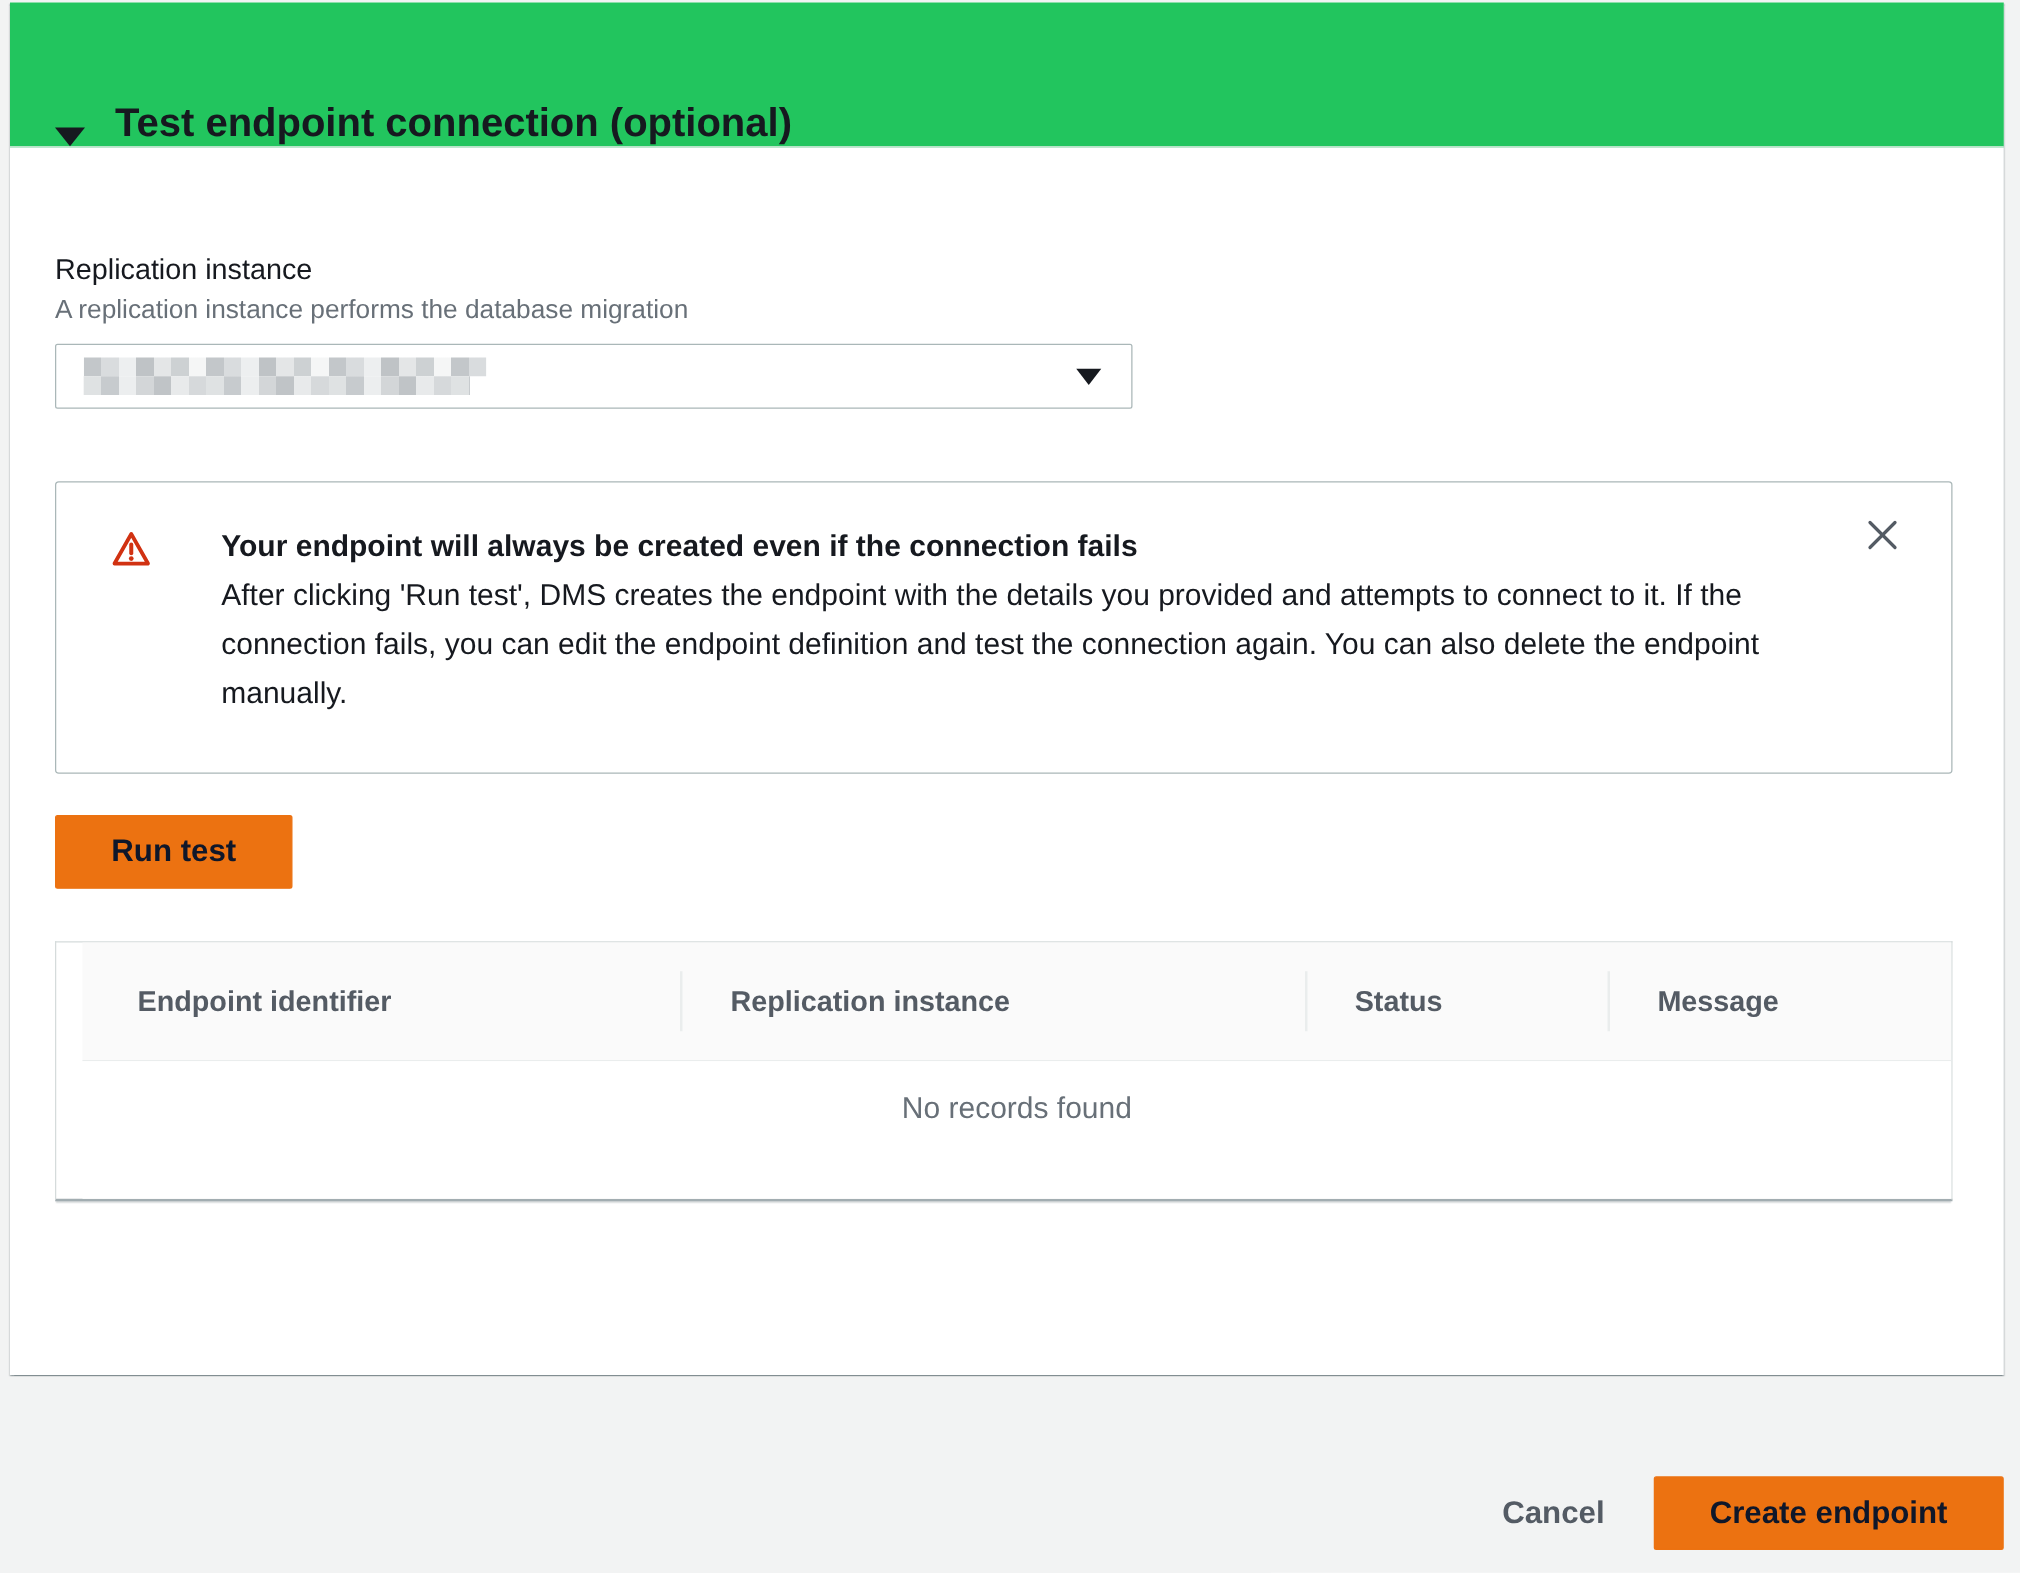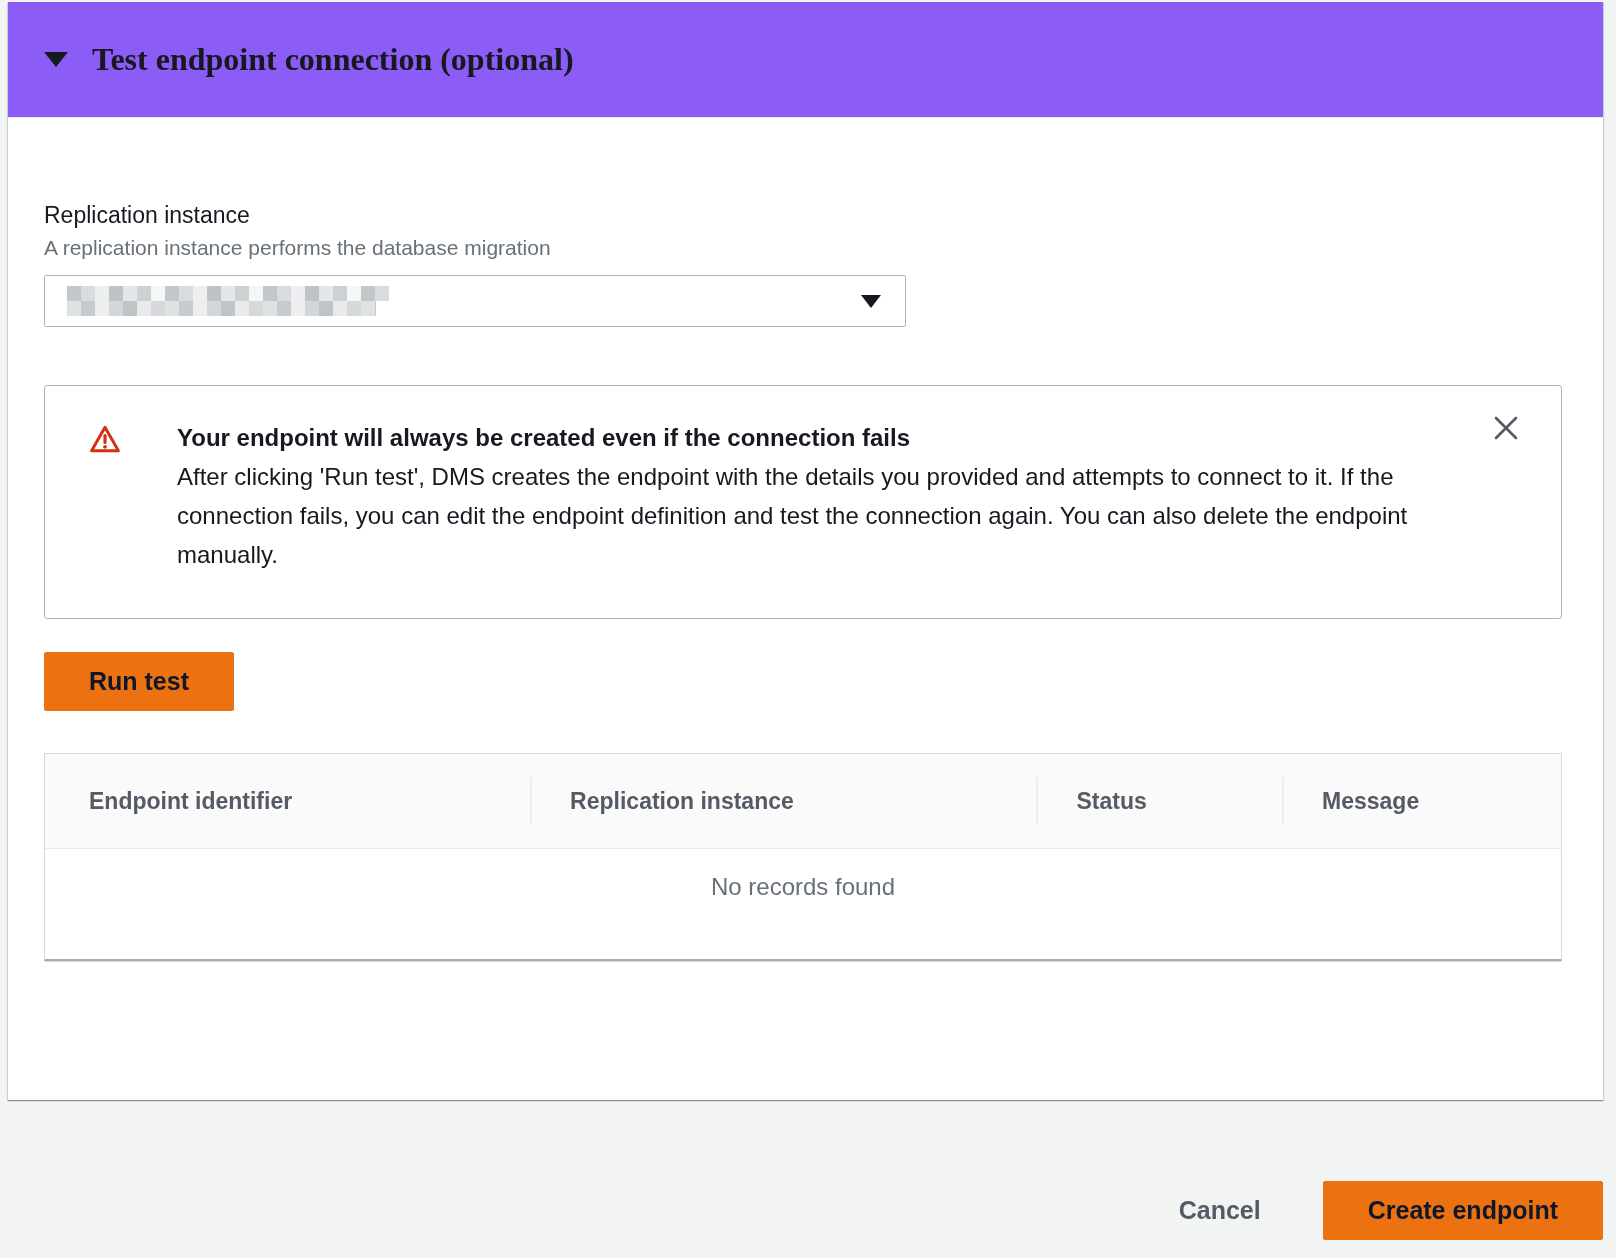--- a/index.html
+++ b/index.html
@@ -8,22 +8,22 @@
     position:relative; width:1616px; height:1258px; overflow:hidden;
     background:#f2f3f3; font-family:"Liberation Sans", sans-serif; color:#16191f;
   }
   
   .card {
     position:absolute; left:8px; top:2px; width:1595px; height:1098px;
     background:#ffffff;
     box-shadow:0 1px 1px 0 rgba(0,28,36,.3), 1px 1px 1px 0 rgba(0,28,36,.12), -1px 1px 1px 0 rgba(0,28,36,.12);
   }
   .card-header {
-    height:116px; background:#8b5cf6; border-bottom:1px solid #eaeded;
-    display:flex; align-items:center; padding-left:36px; cursor:pointer;font-family:Liberation Serif, serif;
+    height:116px; background:#22c55e; border-bottom:1px solid #eaeded;
+    display:flex; align-items:flex-end; padding-left:36px; cursor:pointer;
   }
   .caret {
     width:0; height:0; border-left:12px solid transparent; border-right:12px solid transparent;
     border-top:15px solid #16191f; margin-right:24px; flex:none;
   }
   .section-title { font-size:32px; font-weight:700; color:#16191f; }
 
   .card-body { padding:36px 41px 0 36px; }
 
   
@@ -74,20 +74,21 @@
     color:#0f172a; font-family:"Liberation Sans", sans-serif; font-size:25px; font-weight:700;
     padding:0 44px; cursor:pointer;
   }
   .run-test { margin-top:33px; }
 
   
   .results-table {
     margin-top:42px; width:1518px;
     border:1px solid #d5dbdb; border-bottom:2px solid #a2adb1;
     box-shadow:0 2px 1px -1px rgba(0,28,36,.15);
+    padding-left:21px;
   }
   .thead {
     display:grid; grid-template-columns:32% 33.4% 16.2% 18.4%;
     background:#fafafa; height:95px; align-items:center; border-bottom:1px solid #eaeded;
   }
   .th {
     font-size:23px; font-weight:700; color:#545b64;
     padding-left:40px; position:relative; white-space:nowrap;
   }
   .th:first-child { padding-left:44px; }
@@ -99,21 +100,21 @@
   .no-records { font-size:24px; color:#687078; padding-top:24px; }
 
   
   .footer {
     position:absolute; left:8px; top:1181px; width:1595px; height:59px;
     display:flex; justify-content:flex-end; align-items:center;
   }
   .btn-link {
     background:none; border:none; cursor:pointer;
     font-family:"Liberation Sans", sans-serif; font-size:25px; font-weight:700; color:#545b64;
-    margin-right:62px;
+    margin-right:39px;
   }
 </style>
 </head>
 <body>
 
 <div class="page">
 
   <div class="card">
 
     <div class="card-header">

